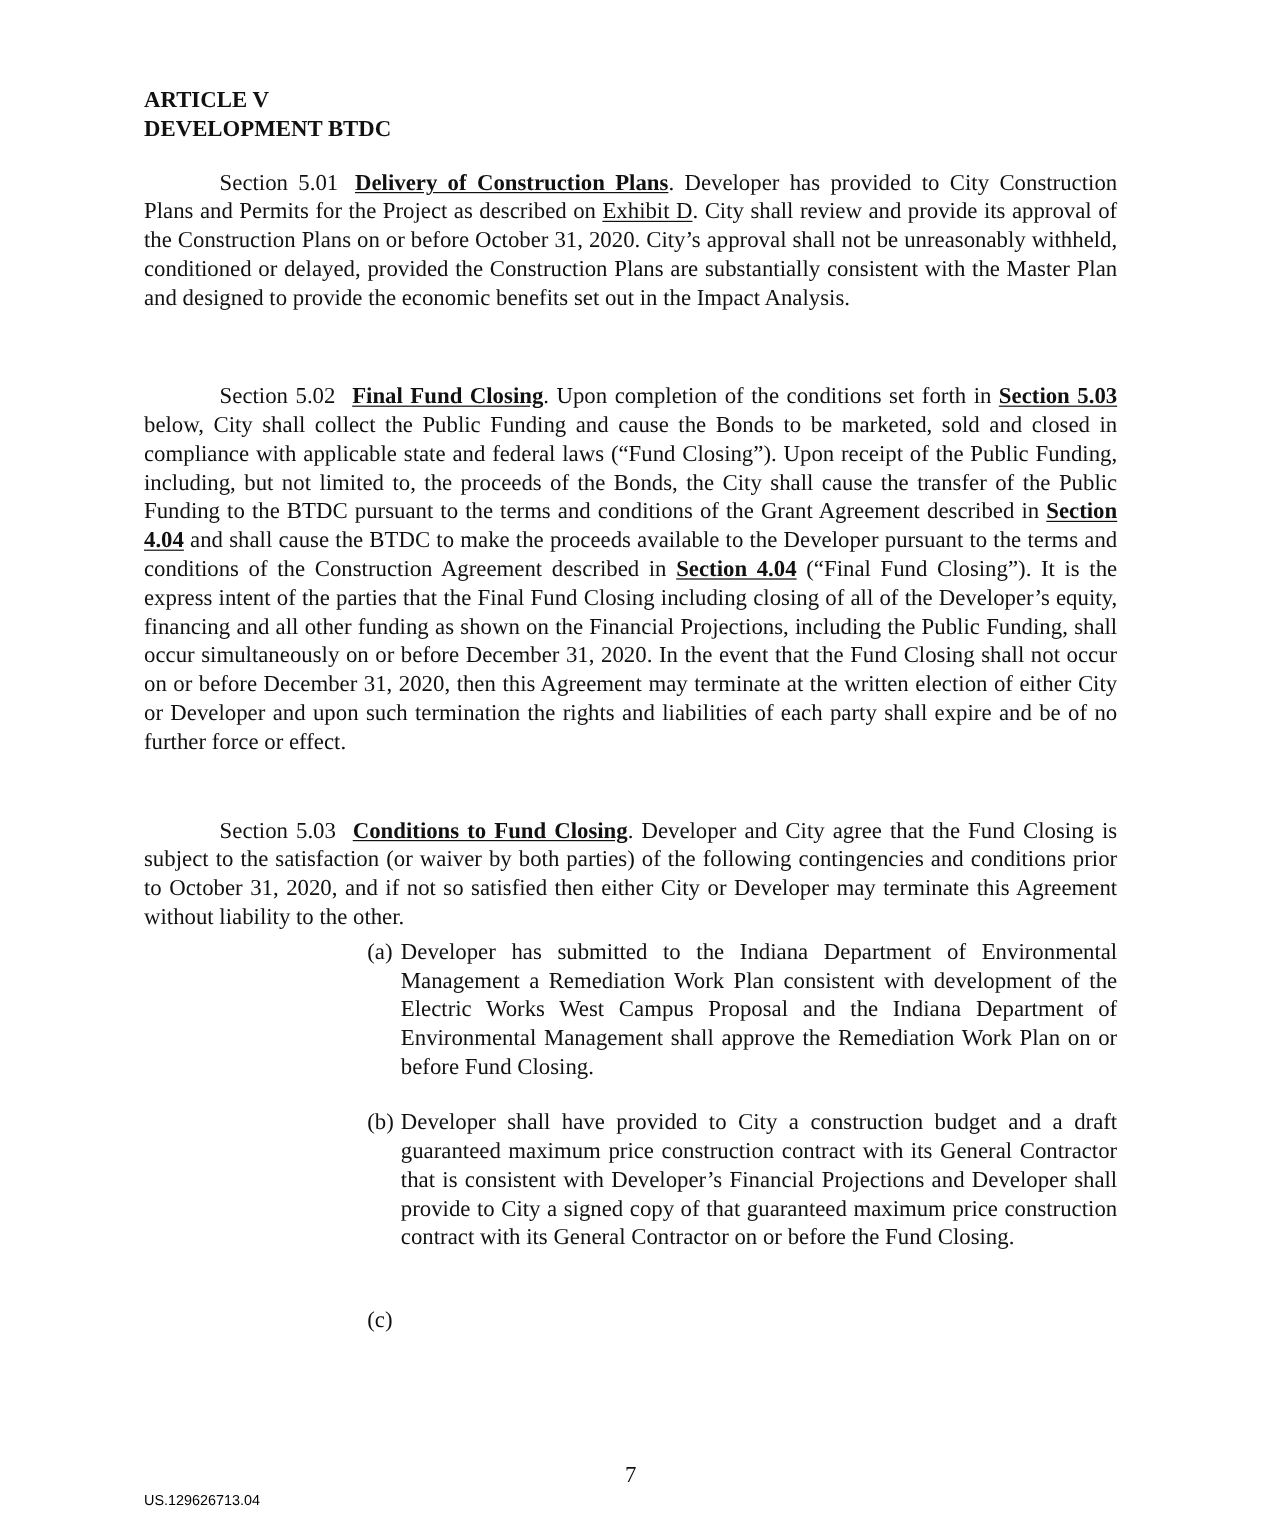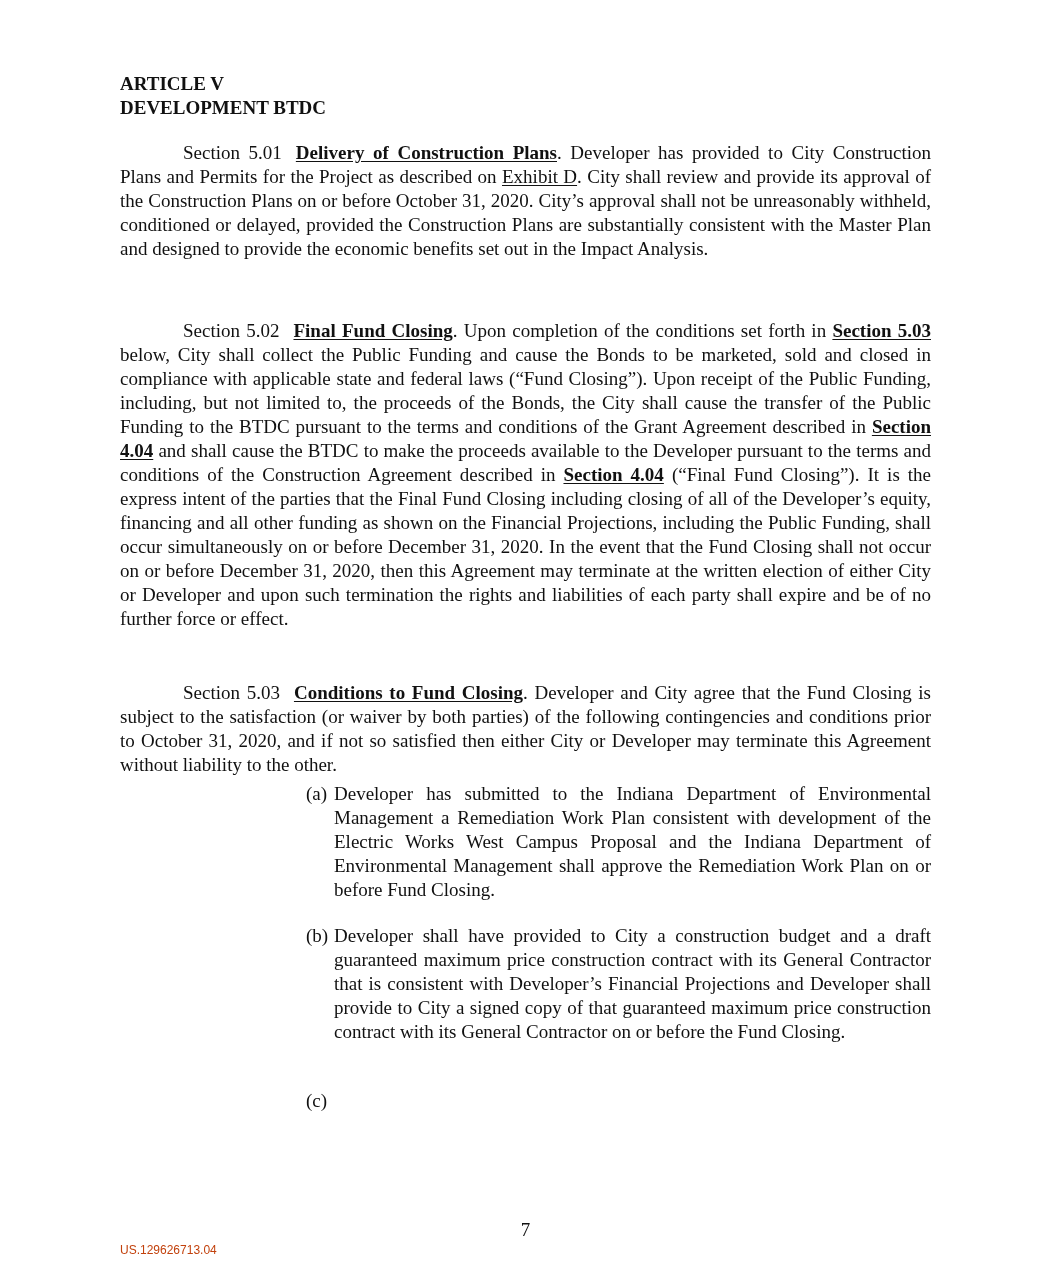--- a/index.html
+++ b/index.html
@@ -76,21 +76,21 @@
       font-size: 19px;
       line-height: 24px;
     }
     .doc-id {
       position: absolute;
       left: 120px;
       top: 1242px;
       font-family: "Liberation Sans", sans-serif;
       font-size: 12px;
       line-height: 16px;
-      color: #c2410c;
+      color: #000000;
     }
   </style>
 </head>
 <body>
 
 <div class="page">
 
   <div class="heading h1">ARTICLE V</div>
   <div class="heading h2">DEVELOPMENT BTDC</div>
 

